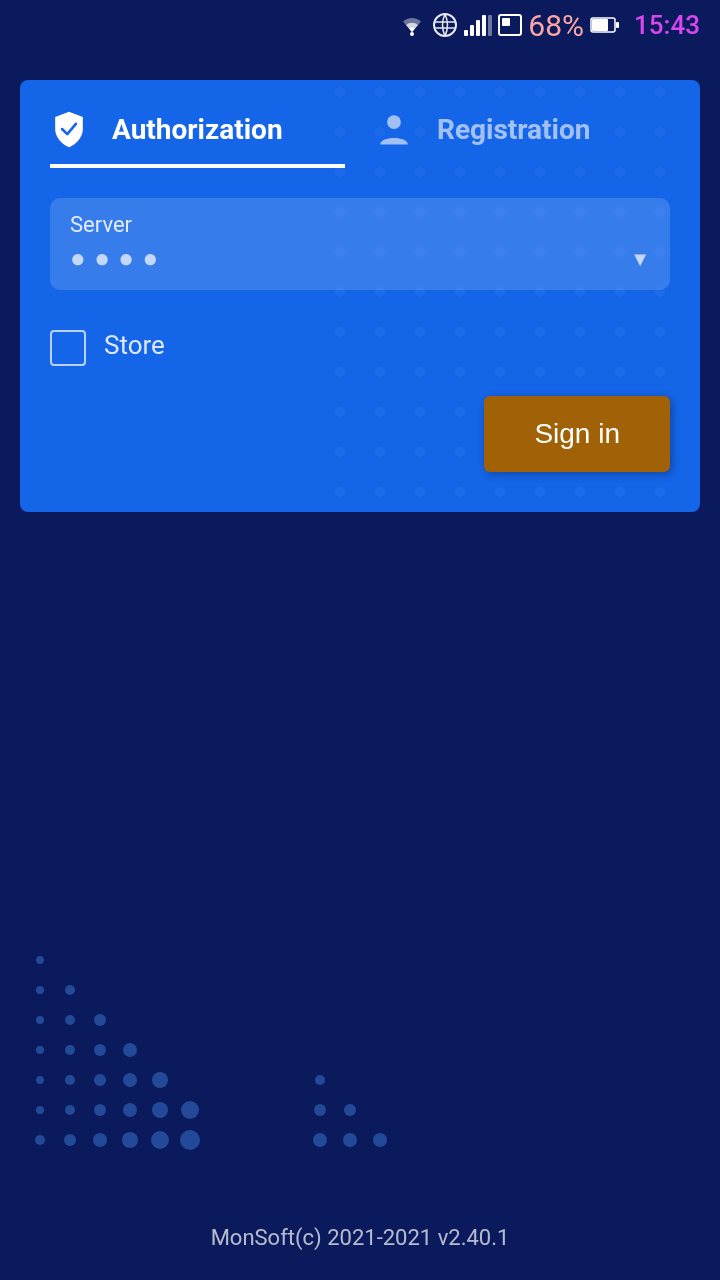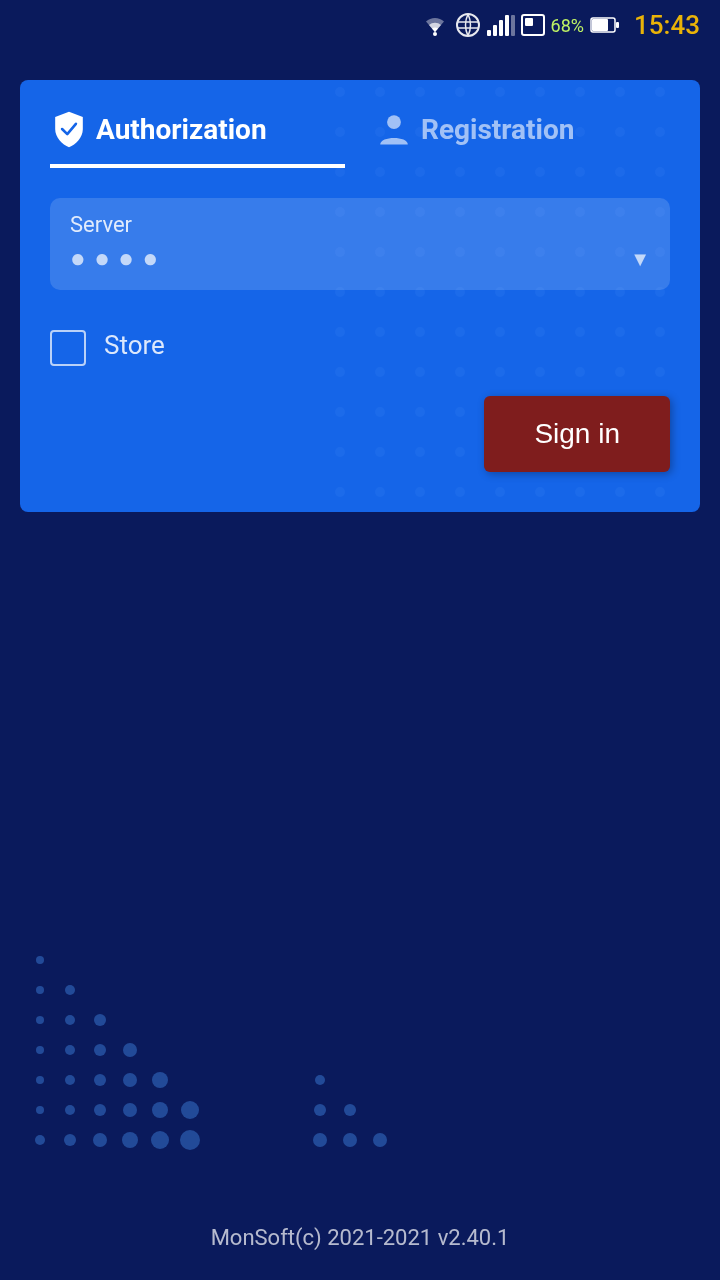--- a/index.html
+++ b/index.html
@@ -39,29 +39,29 @@
       gap: 8px;
     }
 
     .status-icons {
       display: flex;
       align-items: center;
       gap: 6px;
     }
 
     .status-time {
-      color: #eab308;
+      color: #d946ef;
       font-size: 26px;
       font-weight: 500;
       margin-left: 8px;
     }
 
     .status-battery {
-      color: #bef264;
-      font-size: 18px;
+      color: #fca5a5;
+      font-size: 30px;
     }
 
     
     .card {
       position: relative;
       z-index: 5;
       margin: 30px 20px 0 20px;
       background: #1565e8;
       border-radius: 8px;
       overflow: hidden;
@@ -74,21 +74,21 @@
       z-index: 2;
       display: flex;
       align-items: center;
       padding: 30px 30px 0 30px;
       gap: 30px;
     }
 
     .tab {
       display: flex;
       align-items: center;
-      gap: 8px;
+      gap: 24px;
       padding-bottom: 16px;
       cursor: pointer;
       border-bottom: 4px solid transparent;
       flex: 1;
     }
 
     .tab.active {
       border-bottom: 4px solid white;
     }
 
@@ -188,21 +188,21 @@
     }
 
     
     .btn-row {
       display: flex;
       justify-content: flex-end;
       padding: 20px 0 0 0;
     }
 
     .sign-in-btn {
-      background: #7f1d1d;
+      background: #a16207;
       border: none;
       border-radius: 6px;
       padding: 22px 50px;
       color: white;
       font-size: 28px;
       font-weight: 500;
       cursor: pointer;
       box-shadow: 2px 2px 8px rgba(0,0,0,0.3);
     }
 

